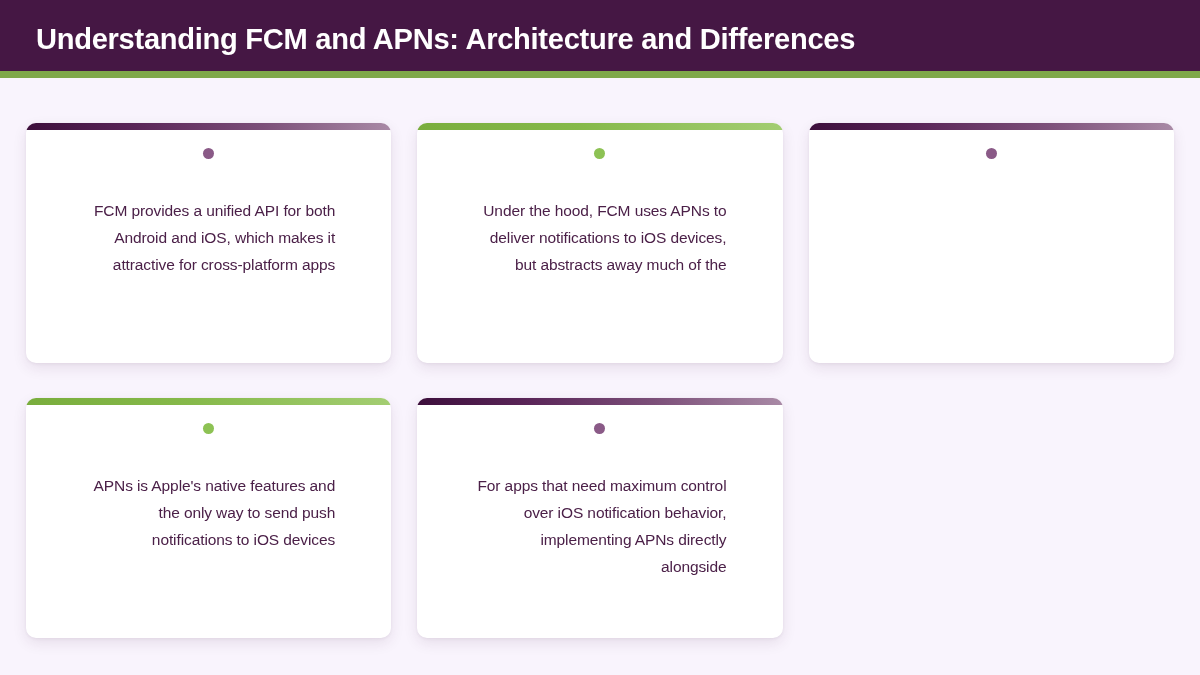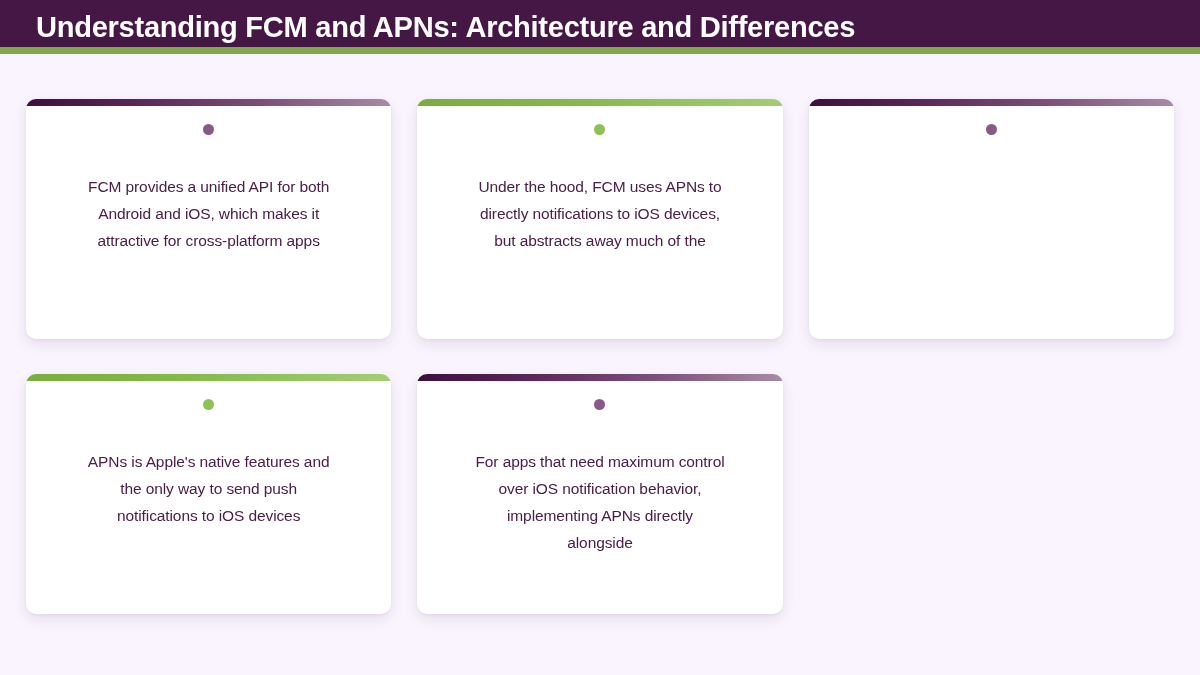--- a/index.html
+++ b/index.html
@@ -12,21 +12,21 @@
   }
 
   body {
     background: #f9f4fd;
     font-family: "Liberation Sans", "DejaVu Sans", sans-serif;
     -webkit-font-smoothing: antialiased;
   }
 
   
   .header {
-    height: 54px;
+    height: 78px;
     background: #451744;
     border-bottom: 7px solid #7fa84a;
     display: flex;
     align-items: center;
     padding: 5px 0 0 36px;
     position: relative;
   }
 
   .header-title {
     color: #ffffff;
@@ -85,21 +85,21 @@
     margin-top: 25px;
     flex: 0 0 auto;
   }
 
   .card-dot.purple { background: #8a5a87; }
   .card-dot.green  { background: #8dc254; }
 
   .card-text {
     margin-top: 38px;
     padding: 0 26px;
-    text-align: center;
+    text-align: right;
     color: #4b2048;
     font-size: 15.5px;
     line-height: 27px;
     letter-spacing: -0.1px;
     max-width: 305px;
   }
 </style>
 </head>
 <body>
 
@@ -111,21 +111,21 @@
 
   <div class="card">
     <div class="card-accent purple"></div>
     <div class="card-dot purple"></div>
     <div class="card-text">FCM provides a unified API for both Android and iOS, which makes it attractive for cross-platform apps</div>
   </div>
 
   <div class="card">
     <div class="card-accent green"></div>
     <div class="card-dot green"></div>
-    <div class="card-text">Under the hood, FCM uses APNs to directly notifications to iOS devices, but abstracts away much of the</div>
+    <div class="card-text">Under the hood, FCM uses APNs to deliver notifications to iOS devices, but abstracts away much of the</div>
   </div>
 
   <div class="card">
     <div class="card-accent purple"></div>
     <div class="card-dot purple"></div>
   </div>
 
   <div class="card">
     <div class="card-accent green"></div>
     <div class="card-dot green"></div>

